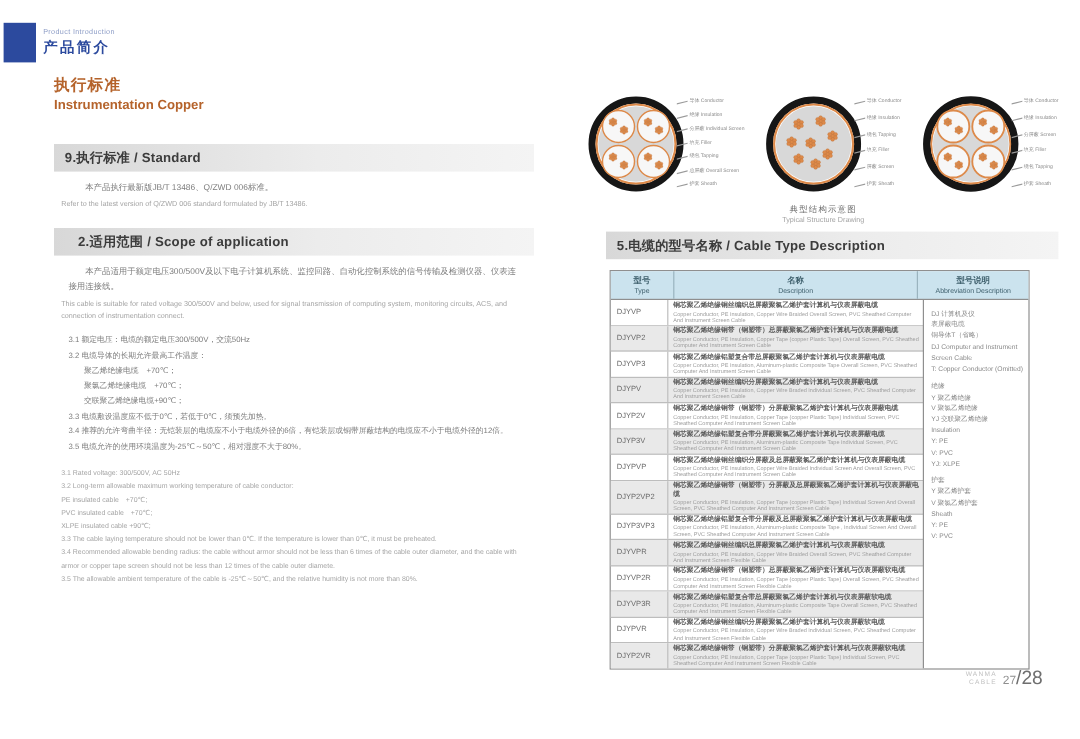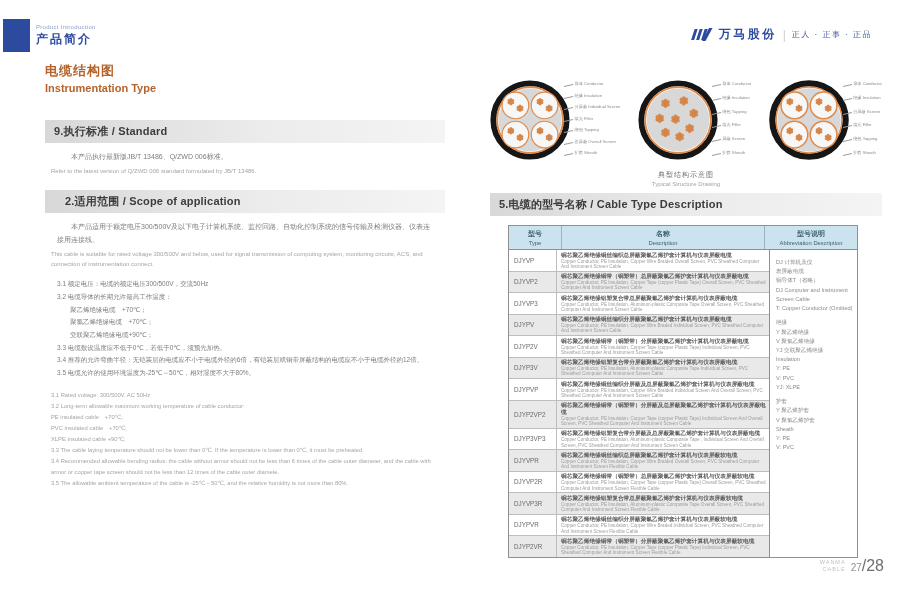--- a/index.html
+++ b/index.html
@@ -60,52 +60,39 @@
   .t-row:last-child{border-bottom:none;}
   .t-row:nth-child(even){background:#e9e9e9;}
   .c-type{width:48px;border-right:1px solid #bdbdbd;display:flex;align-items:center;padding-left:5px;font-size:6.3px;color:#6a6a6a;box-sizing:border-box;}
   .c-desc{flex:1;padding:1.5px 3px 1.5px 4px;}
   .c-zh{font-size:5.7px;color:#5c5c5c;font-weight:bold;line-height:1.18;}
   .c-en{font-size:4.6px;color:#9d9d9d;line-height:1.12;margin-top:.5px;}
   .abbr-cell{width:88px;border-left:1px solid #8f8f8f;margin-left:-1px;padding:8px 4px 4px 6px;box-sizing:border-box;}
   .abbr-line{font-size:5.6px;color:#8a8a8a;line-height:1.65;min-height:5px;}
 
   
-  .footer{position:absolute;right:16px;top:557px;display:flex;align-items:center;gap:5px;}
+  .footer{position:absolute;right:31px;top:557px;display:flex;align-items:center;gap:5px;}
   .wanma{font-size:5.5px;color:#c2c2c2;text-align:right;line-height:1.25;letter-spacing:1px;}
   .pg-cur{font-size:10px;color:#8f8f8f;}
   .pg-rest{font-size:16px;color:#6f6f6f;font-weight:300;}
 </style>
 </head>
 <body>
 
 <div class="page">
 
   <div class="brand-square"></div>
   <div class="brand-text">
     <div class="eyebrow">Product Introduction</div>
     <div class="brand-title">产品简介</div>
   </div>
-  <div class="logo">
-    <svg width="24" height="13" viewBox="0 0 24 13">
-      <g fill="#2c4a9e" transform="skewX(-18)">
-        <rect x="6" y="1" width="3" height="11"></rect>
-        <rect x="11" y="1" width="3" height="11"></rect>
-        <rect x="16" y="1" width="3" height="11"></rect>
-      </g>
-      <polygon points="20,0 23.5,0 16.5,13 13,13" fill="#2c4a9e"></polygon>
-    </svg>
-    <span class="logo-name">万马股份</span>
-    <span class="logo-sep">|</span>
-    <span class="logo-slogan">正人 · 正事 · 正品</span>
-  </div>
 
   <div class="col-left">
-    <div class="page-title-zh">电缆结构图</div>
-    <div class="page-title-en">Instrumentation Type</div>
+    <div class="page-title-zh">执行标准</div>
+    <div class="page-title-en">Instrumentation Copper</div>
 
     <div class="sec-bar m-top-1">9.执行标准 / Standard</div>
     <div class="zh-text">　　本产品执行最新版JB/T 13486、Q/ZWD 006标准。</div>
     <div class="en-text">Refer to the latest version of Q/ZWD 006 standard formulated by JB/T 13486.</div>
 
     <div class="sec-bar m-top-2">2.适用范围 / Scope of application</div>
     <div class="zh-text">　　本产品适用于额定电压300/500V及以下电子计算机系统、监控回路、自动化控制系统的信号传输及检测仪器、仪表连接用连接线。</div>
     <div class="en-text">This cable is suitable for rated voltage 300/500V and below, used for signal transmission of computing system, monitoring circuits, ACS, and connection of instrumentation connect.</div>
 
     <div class="perf-list">
@@ -313,21 +300,21 @@
             </div>
           </div>
       </div>
     </div>
 
     <div class="caption">
       <div class="caption-zh">典型结构示意图</div>
       <div class="caption-en">Typical Structure Drawing</div>
     </div>
 
-    <div class="sec-bar" style="margin-top:6px;">5.电缆的型号名称 / Cable Type Description</div>
+    <div class="sec-bar" style="margin-top:6px;margin-left:15px;">5.电缆的型号名称 / Cable Type Description</div>
 
     <div class="ttable">
       <div class="thead">
         <div class="th th-type">
           <div class="th-zh">型号</div>
           <div class="th-en">Type</div>
         </div>
         <div class="th th-desc">
           <div class="th-zh">名称</div>
           <div class="th-en">Description</div>

